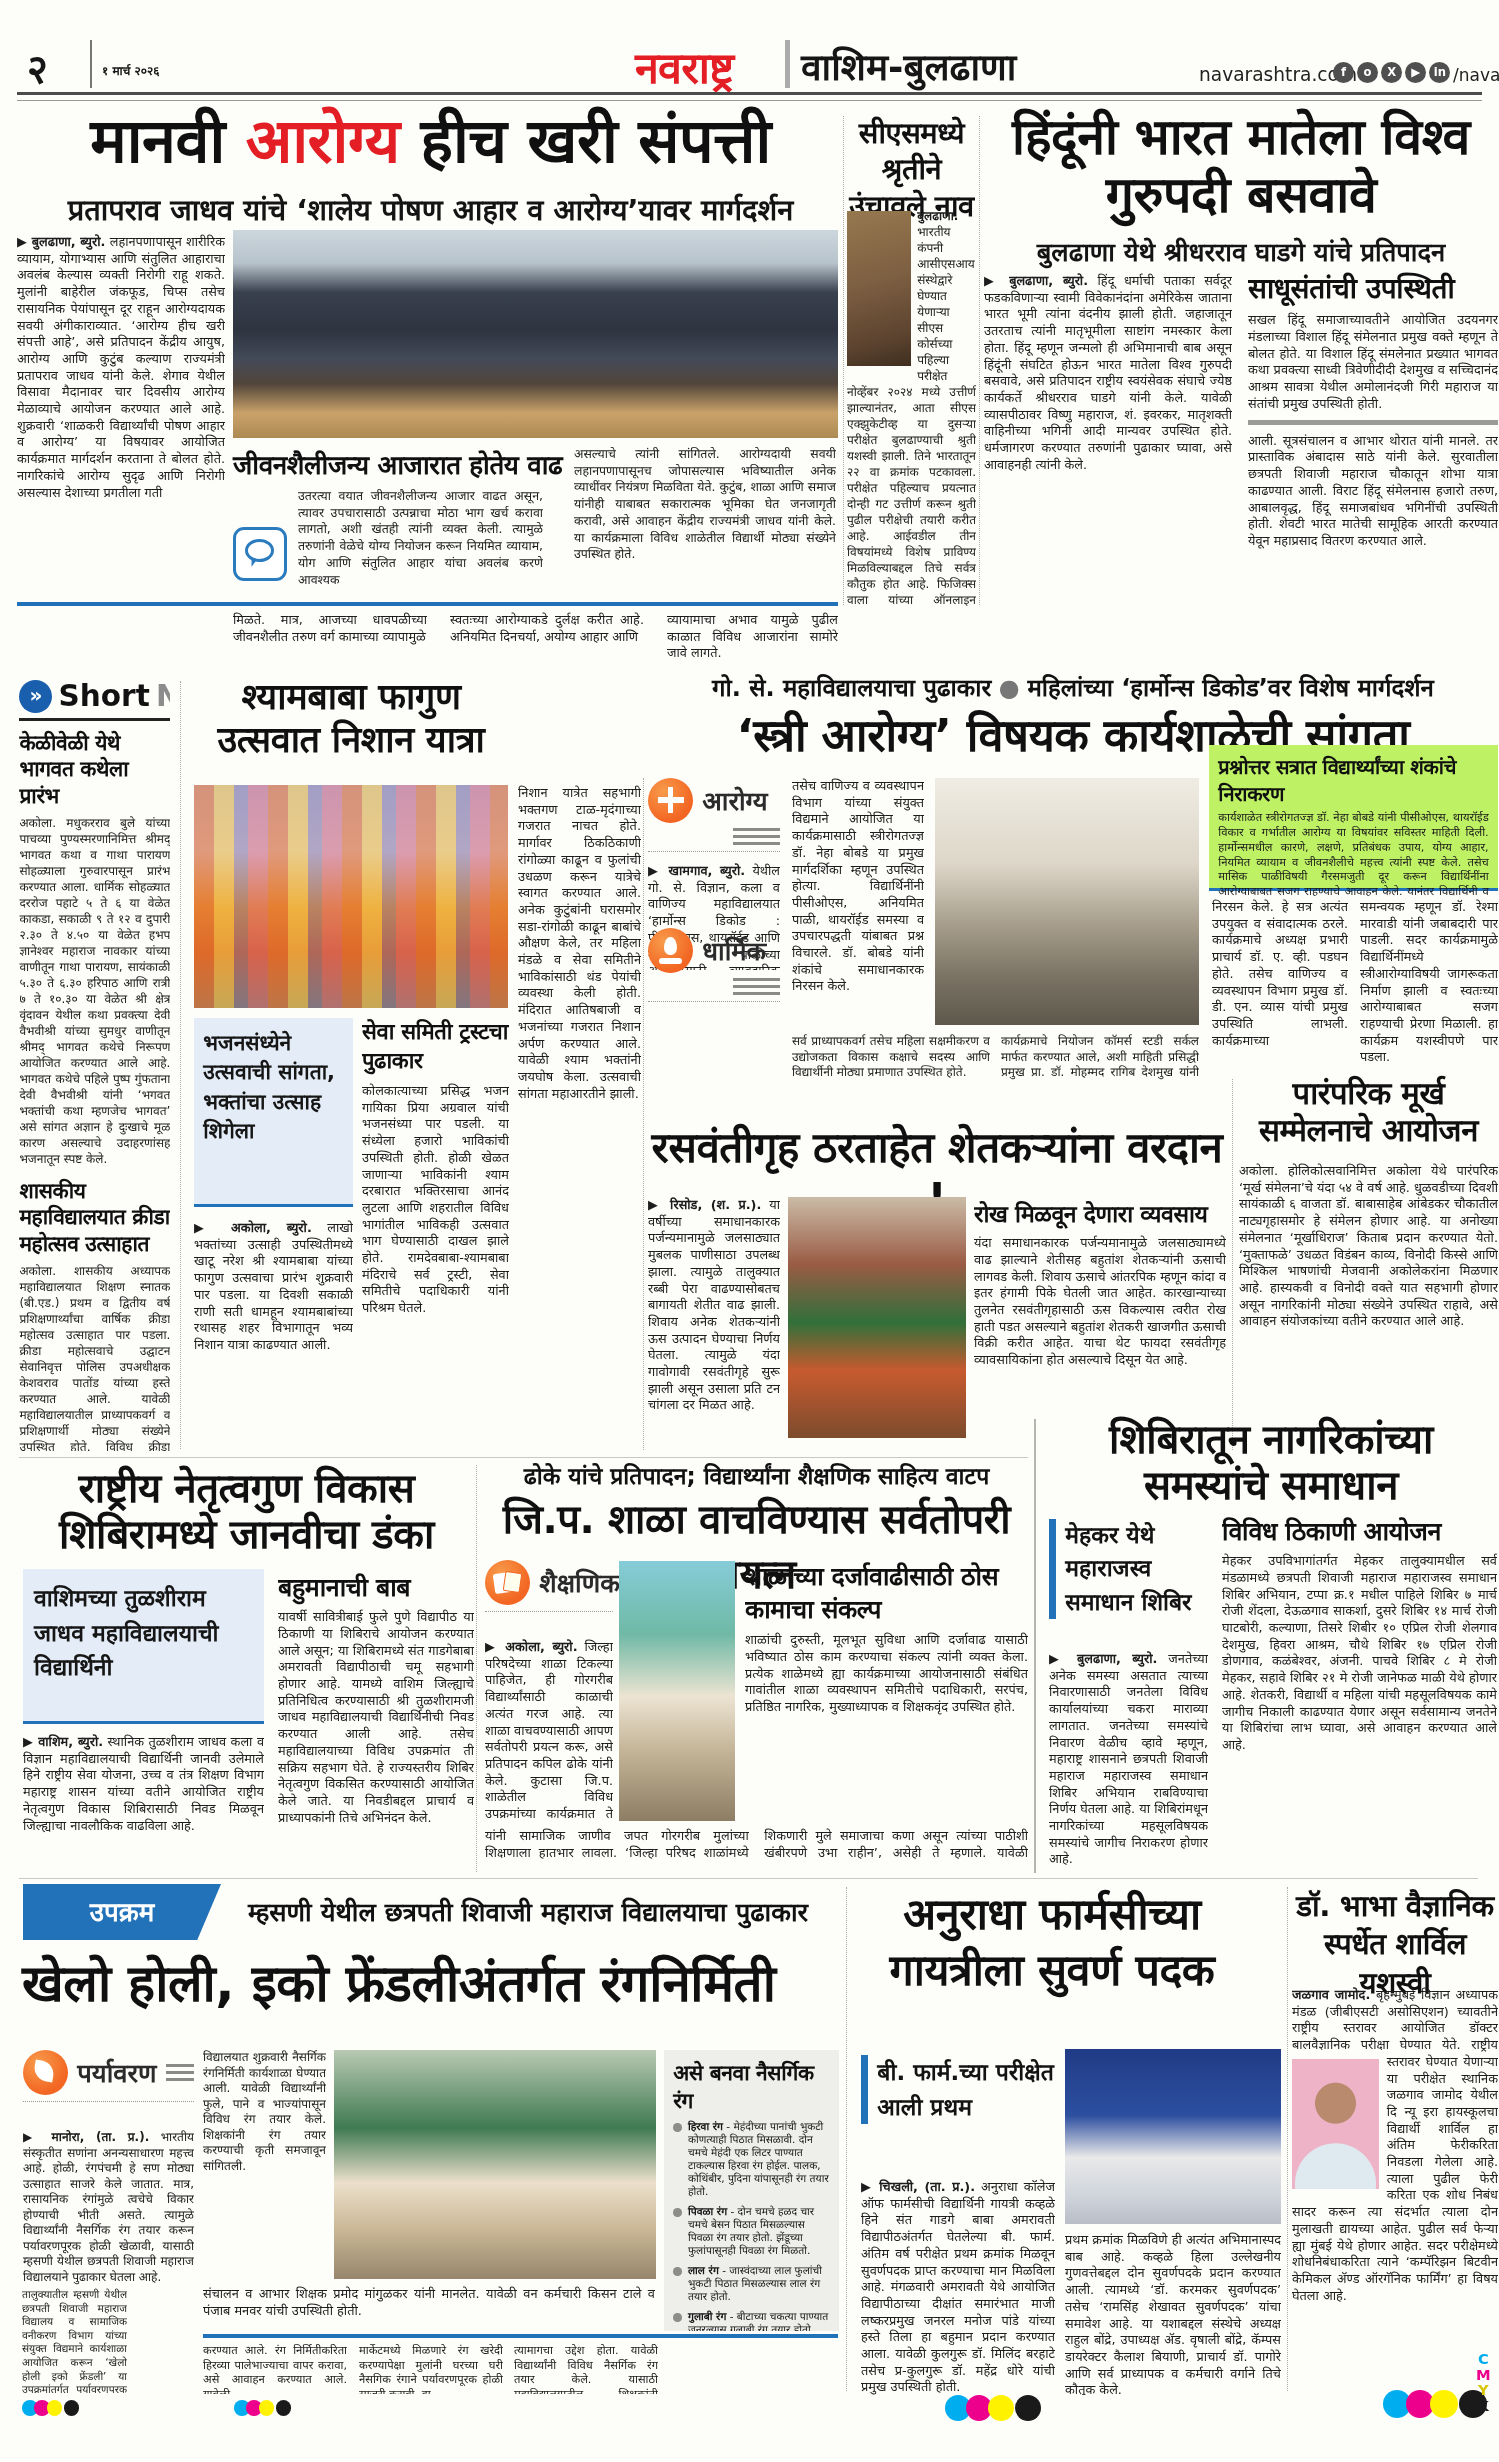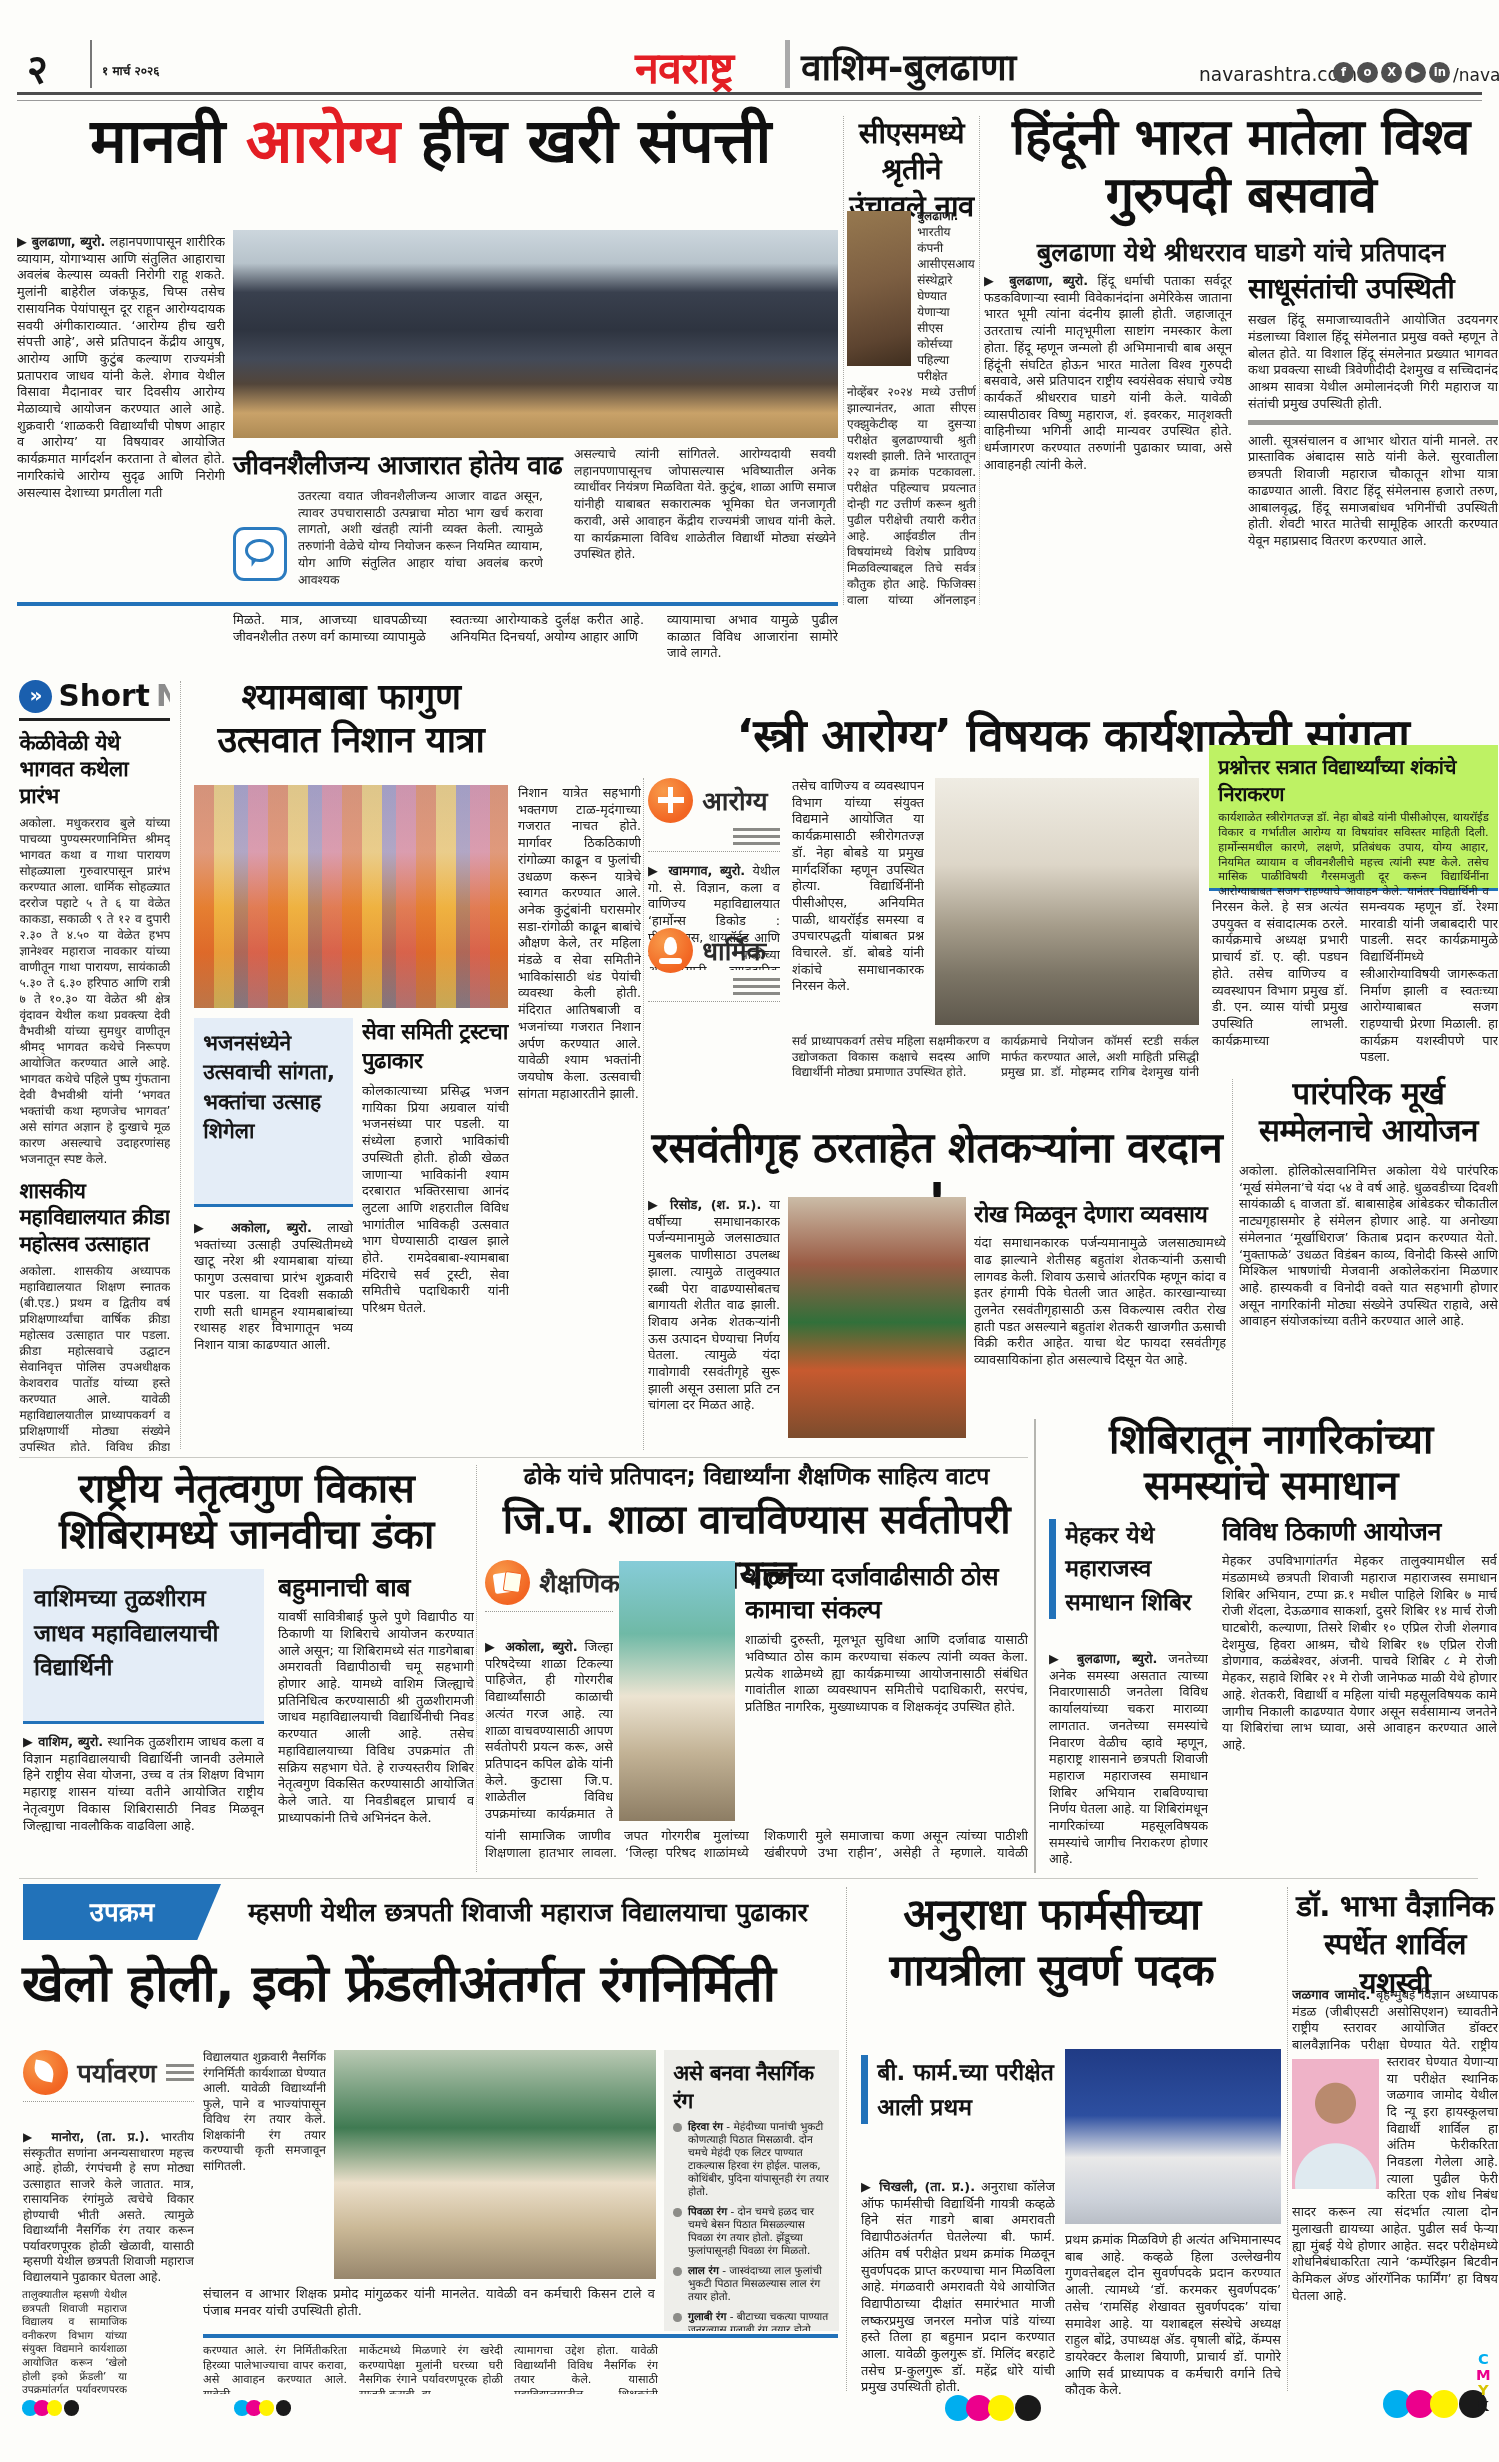--- a/index.html
+++ b/index.html
@@ -51,20 +51,21 @@
   <div class="abs" style="left:1199px;top:64px;font-size:18.6px;color:#222;">navarashtra.com</div>
   <div class="abs" style="left:1333px;top:62px;">
     <span class="soc">f</span><span class="soc">o</span><span class="soc">X</span><span class="soc">▶</span><span class="soc">in</span>
   </div>
   <div class="abs" style="left:1453px;top:65px;font-size:17px;color:#222;">/navarashtra</div>
   <div class="abs" style="left:17px;top:92px;width:1465px;height:5.4px;border-top:3.1px solid #4c4c4c;border-bottom:1.6px solid #9a9a9a;"></div>
 
   <div class="abs hl ctr" style="left:23px;top:107px;width:815px;font-size:61px;line-height:1.1;">
     <span>मानवी </span><span class="red">आरोग्य</span><span> हीच खरी संपत्ती</span>
   </div>
+  <div class="abs subhead ctr" style="left:23px;top:189px;width:815px;font-size:29px;">प्रतापराव जाधव यांचे ‘शालेय पोषण आहार व आरोग्य’यावर मार्गदर्शन</div>
   <div class="abs col body j" style="left:17px;top:234px;width:208px;height:428px;">
     <b class="byl">▶ बुलढाणा, ब्युरो.</b>
     <span>लहानपणापासून शारीरिक व्यायाम, योगाभ्यास आणि संतुलित आहाराचा अवलंब केल्यास व्यक्ती निरोगी राहू शकते. मुलांनी बाहेरील जंकफूड, चिप्स तसेच रासायनिक पेयांपासून दूर राहून आरोग्यदायक सवयी अंगीकाराव्यात. ‘आरोग्य हीच खरी संपत्ती आहे’, असे प्रतिपादन केंद्रीय आयुष, आरोग्य आणि कुटुंब कल्याण राज्यमंत्री प्रतापराव जाधव यांनी केले. शेगाव येथील विसावा मैदानावर चार दिवसीय आरोग्य मेळाव्याचे आयोजन करण्यात आले आहे. शुक्रवारी ‘शाळकरी विद्यार्थ्यांची पोषण आहार व आरोग्य’ या विषयावर आयोजित कार्यक्रमात मार्गदर्शन करताना ते बोलत होते. नागरिकांचे आरोग्य सुदृढ आणि निरोगी असल्यास देशाच्या प्रगतीला गती</span>
   </div>
   <div class="abs photo" style="left:233px;top:230px;width:605px;height:208px;background:
       linear-gradient(180deg,#ccd6dd 0%,#b7c3cb 16%,#39404e 30%,#2e3440 48%,#434a58 62%,#52453a 74%,#c9a269 88%,#ad8a54 100%);"></div>
   <div class="abs" style="left:233px;top:446px;width:605px;height:151px;">
     <div class="hl" style="font-size:26px;">जीवनशैलीजन्य आजारात होतेय वाढ</div>
     <div class="quote-ic abs" style="left:0;top:45px;">
         <i class="bub"></i>
@@ -123,20 +124,25 @@
     <b class="byl">▶ अकोला, ब्युरो.</b>
     <span>लाखो भक्तांच्या उत्साही उपस्थितीमध्ये खाटू नरेश श्री श्यामबाबा यांच्या फागुण उत्सवाचा प्रारंभ शुक्रवारी पार पडला. या दिवशी सकाळी राणी सती धामहून श्यामबाबांच्या रथासह शहर विभागातून भव्य निशान यात्रा काढण्यात आली.</span>
   </div>
   <div class="abs col" style="left:362px;top:1018px;width:147px;height:431px;">
     <div class="hl" style="font-size:22px;line-height:1.3;margin-bottom:7.8px;">सेवा समिती ट्रस्टचा पुढाकार</div>
     <div class="body j">कोलकात्याच्या प्रसिद्ध भजन गायिका प्रिया अग्रवाल यांची भजनसंध्या पार पडली. या संध्येला हजारो भाविकांची उपस्थिती होती. होळी खेळत जाणाऱ्या भाविकांनी श्याम दरबारात भक्तिरसाचा आनंद लुटला आणि शहरातील विविध भागांतील भाविकही उत्सवात भाग घेण्यासाठी दाखल झाले होते. रामदेवबाबा-श्यामबाबा मंदिराचे सर्व ट्रस्टी, सेवा समितीचे पदाधिकारी यांनी परिश्रम घेतले.</div>
   </div>
   <div class="abs col body j" style="left:518px;top:785px;width:123px;height:664px;">निशान यात्रेत सहभागी भक्तगण टाळ-मृदंगाच्या गजरात नाचत होते. मार्गावर ठिकठिकाणी रांगोळ्या काढून व फुलांची उधळण करून यात्रेचे स्वागत करण्यात आले. अनेक कुटुंबांनी घरासमोर सडा-रांगोळी काढून बाबांचे औक्षण केले, तर महिला मंडळे व सेवा समितीने भाविकांसाठी थंड पेयांची व्यवस्था केली होती. मंदिरात आतिषबाजी व भजनांच्या गजरात निशान अर्पण करण्यात आले. यावेळी श्याम भक्तांनी जयघोष केला. उत्सवाची सांगता महाआरतीने झाली.</div>
   <div class="abs vdot" style="left:643px;top:778px;height:672px;"></div>
 
+  <div class="abs ctr" style="left:648px;top:670px;width:850px;font-size:24px;">
+    <span class="kick red">गो. से. महाविद्यालयाचा पुढाकार</span>
+    <span style="color:#777;">●</span>
+    <span class="kick">महिलांच्या ‘हार्मोन्स डिकोड’वर विशेष मार्गदर्शन</span>
+  </div>
   <div class="abs hl ctr" style="left:648px;top:703px;width:850px;font-size:45px;">‘स्त्री आरोग्य’ विषयक कार्यशाळेची सांगता</div>
   <div class="abs" style="left:648px;top:778px;width:132px;">
     <div class="secwrap">
       <span class="sec-icon">
         <i style="position:absolute;left:20px;top:9.3px;width:5.4px;height:26px;background:#fff;"></i>
         <i style="position:absolute;left:10px;top:19.4px;width:26px;height:5.4px;background:#fff;"></i>
       </span>
       <span class="sec-label">आरोग्य</span>
     </div>
     <div class="sec-lines" style="margin-top:4.7px;width:47px;margin-left:85px;">

